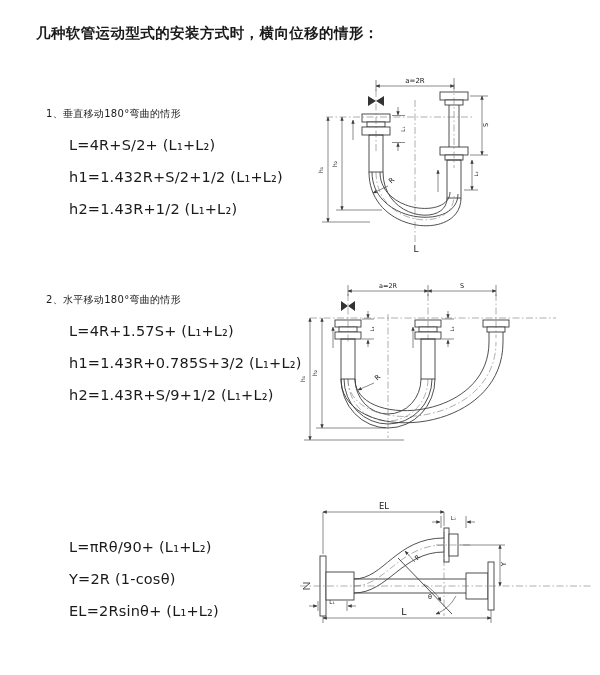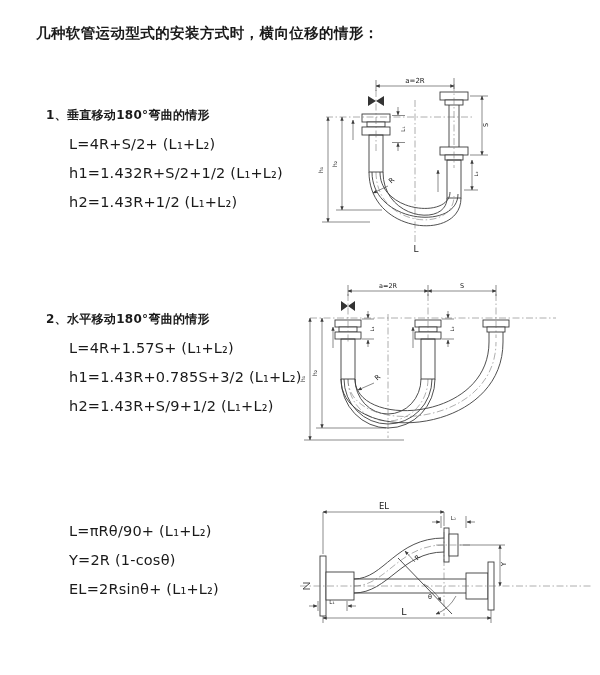--- a/index.html
+++ b/index.html
@@ -7,24 +7,24 @@
     width:600px; height:675px; background:#ffffff; position:relative;
     font-family:"DejaVu Sans","Liberation Sans",sans-serif; color:#1a1a1a;
     overflow:hidden;
   }
   .page-title {
     position:absolute; left:36px; top:24px;
     font-size:14.5px; font-weight:700; letter-spacing:0.4px;
   }
   .section { position:absolute; left:46px; }
   .sec1 { top:107px; }
-  .sec2 { top:311px; }
+  .sec2 { top:293px; }
   .sec3 { top:523px; }
-  .heading { font-size:12px; font-weight:700; letter-spacing:0.3px; margin:0 0 12px 0; }
-  .formula { font-size:14.5px; font-weight:400; letter-spacing:0.2px; padding-left:23px; margin:0 0 13px 0; white-space:nowrap; }
+  .heading { font-size:10px; font-weight:400; letter-spacing:0.3px; margin:0 0 12px 0; }
+  .formula { font-size:14.5px; font-weight:400; letter-spacing:0.2px; padding-left:23px; margin:16px 0 13px 0; white-space:nowrap; }
   .diagram { position:absolute; }
   .d1 { left:312px; top:72px; }
   .d2 { left:300px; top:280px; }
   .d3 { left:296px; top:498px; }
   svg { display:block; }
   .ln  { stroke:#3c3c3c; stroke-width:0.9; fill:none; }
   .lnw { stroke:#3c3c3c; stroke-width:0.9; fill:#ffffff; }
   .cl  { stroke:#6b6b6b; stroke-width:0.55; fill:none; stroke-dasharray:7 2.5 1.5 2.5; }
   .dim { stroke:#3c3c3c; stroke-width:0.6; fill:none; }
   .lbl { fill:#222222; font-family:"DejaVu Sans","Liberation Sans",sans-serif; }

